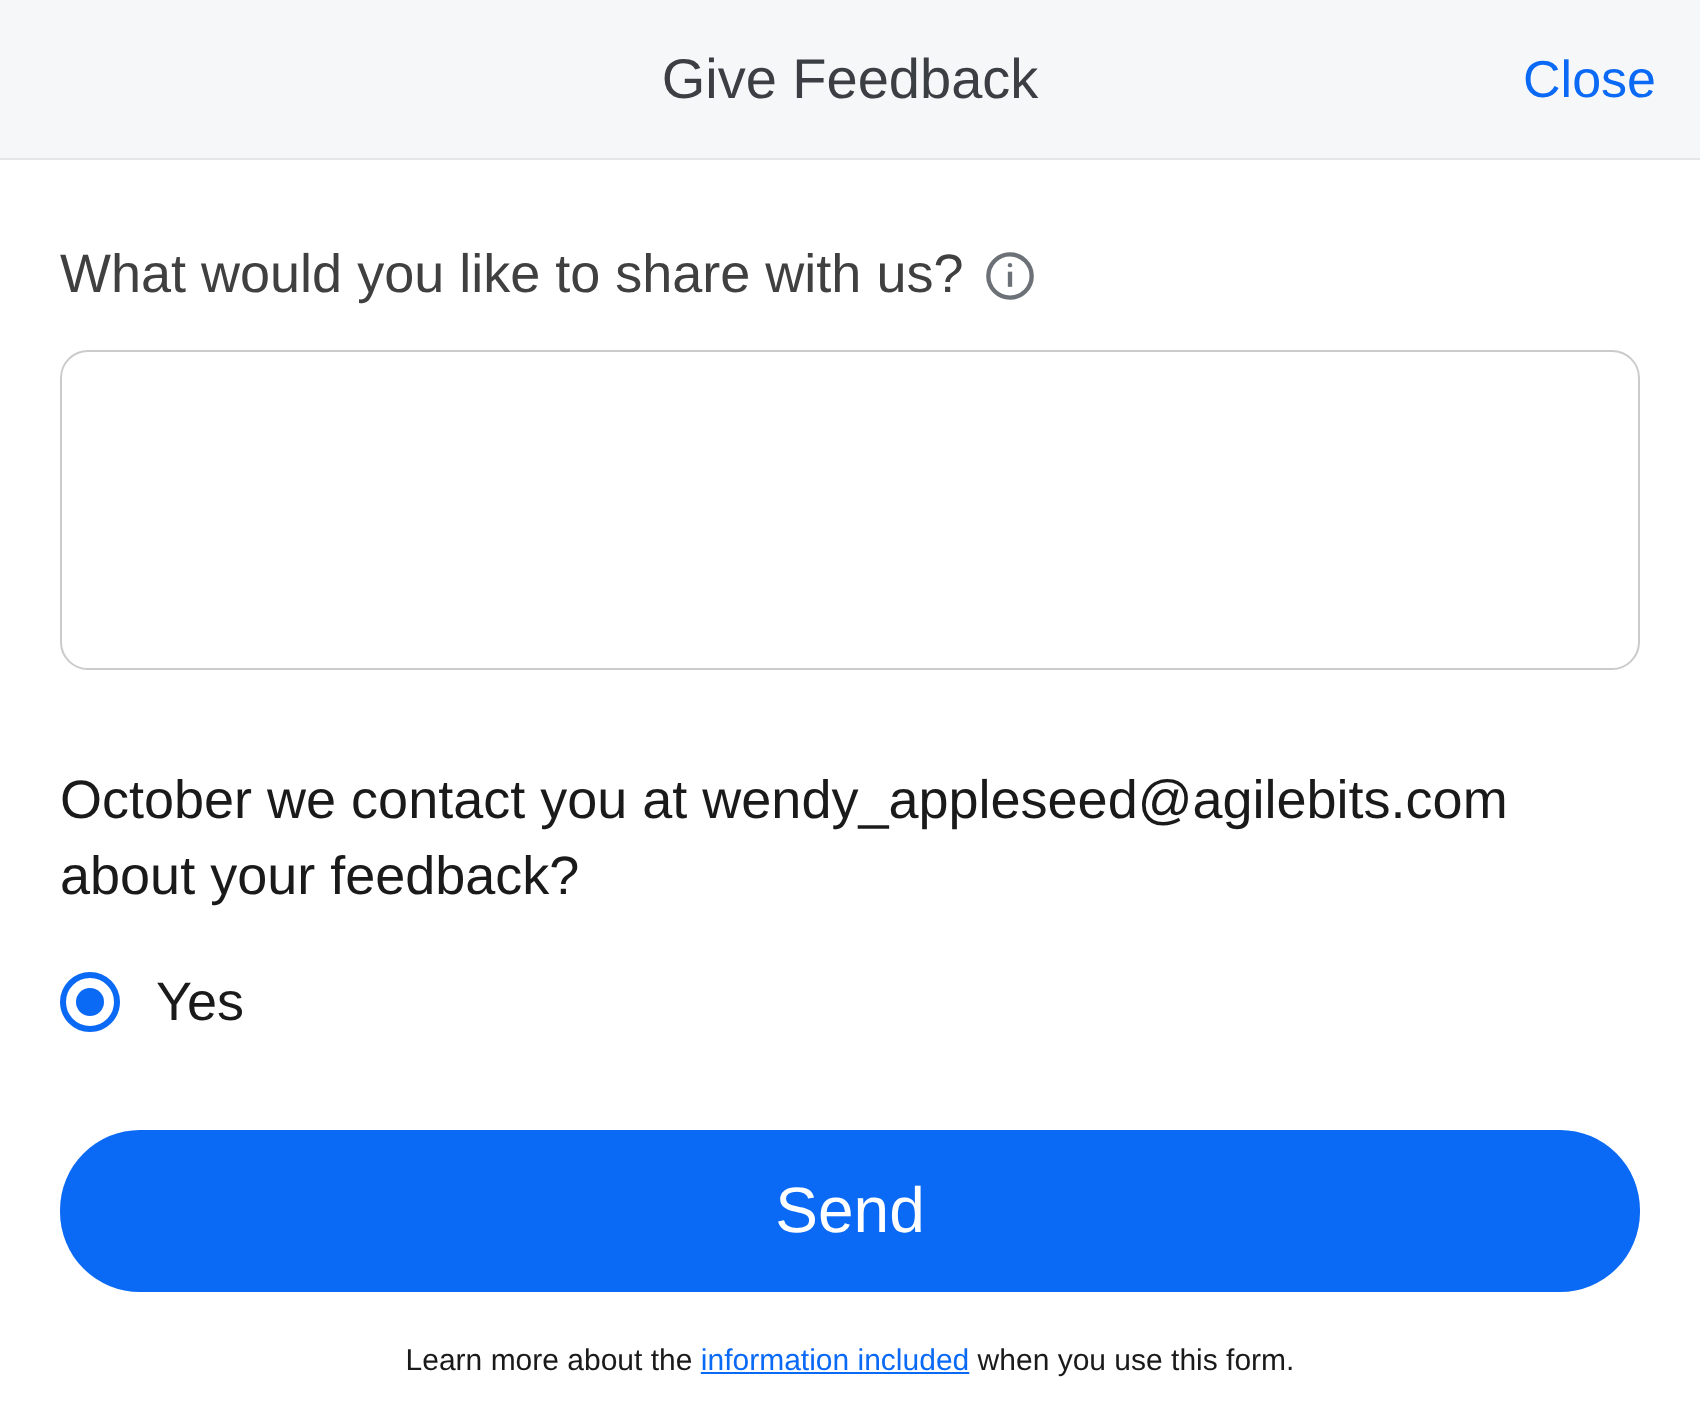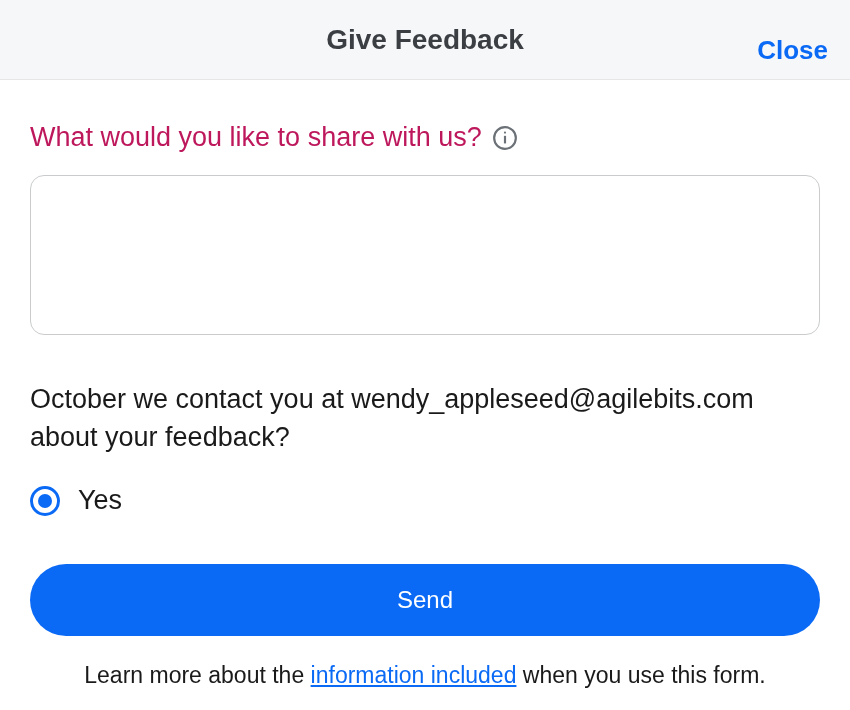--- a/index.html
+++ b/index.html
@@ -18,46 +18,45 @@
       background: #f6f7f8;
       height: 80px;
       display: flex;
       align-items: center;
       justify-content: center;
       position: relative;
       border-bottom: 1px solid #e6e6e6;
     }
     .header-title {
       font-size: 28px;
-      font-weight: 700;
+      font-weight: 400;
       color: #3b3f44;
     }
     .close-link {
       position: absolute;
       right: 22px;
       top: 50%;
       transform: translateY(-50%);
       color: #0a6af5;
       font-size: 26px;
-      font-weight: 700;
+      font-weight: 400;
       cursor: pointer;
-      margin-top: 10px;
     }
     .content {
       padding: 42px 30px 0 30px;
     }
     .label-row {
       display: flex;
       align-items: center;
       gap: 10px;
       margin-bottom: 22px;
     }
     .question-label {
       font-size: 27px;
-      color: #be185d;
+      color: #404040;
       font-weight: 400;
     }
     .info-icon {
       width: 26px;
       height: 26px;
       display: inline-flex;
       align-items: center;
       justify-content: center;
       color: #6b7177;
       cursor: pointer;
@@ -80,21 +79,21 @@
       line-height: 1.4;
       font-weight: 400;
     }
     .radio-group {
       display: flex;
       gap: 64px;
       margin-top: 28px;
     }
     .radio-option {
       display: flex;
-      align-items: flex-end;
+      align-items: flex-start;
       gap: 18px;
       cursor: pointer;
     }
     .radio-circle {
       width: 30px;
       height: 30px;
       border-radius: 50%;
       display: flex;
       align-items: center;
       justify-content: center;
@@ -112,31 +111,31 @@
       border-radius: 50%;
     }
     .radio-label {
       font-size: 27px;
       color: #1a1a1a;
     }
     .send-button {
       width: 100%;
       background: #0a6af5;
       color: #ffffff;
-      font-size: 24px;
+      font-size: 32px;
       font-weight: 500;
       border: none;
       border-radius: 40px;
       padding: 22px 0;
       margin-top: 48px;
       cursor: pointer;
     }
     .learn-more {
       text-align: center;
-      font-size: 23px;
+      font-size: 15px;
       color: #1a1a1a;
       margin-top: 26px;
     }
     .learn-more-link {
       color: #0a6af5;
       text-decoration: underline;
       cursor: pointer;
     }
   </style>
 </head>

